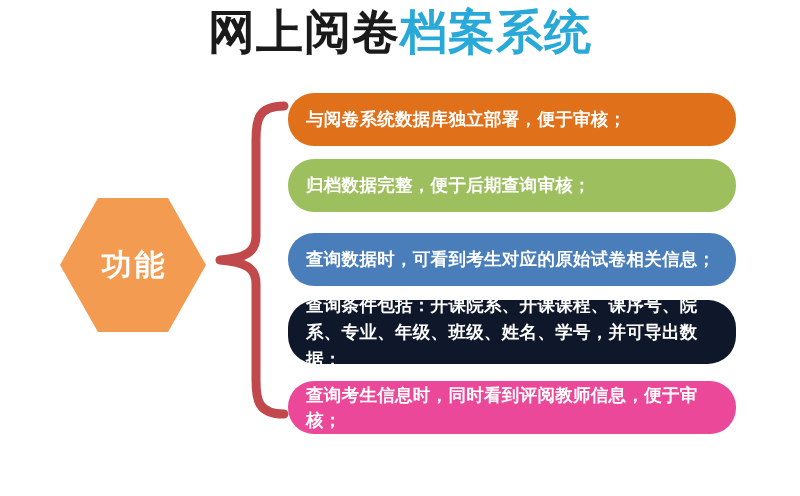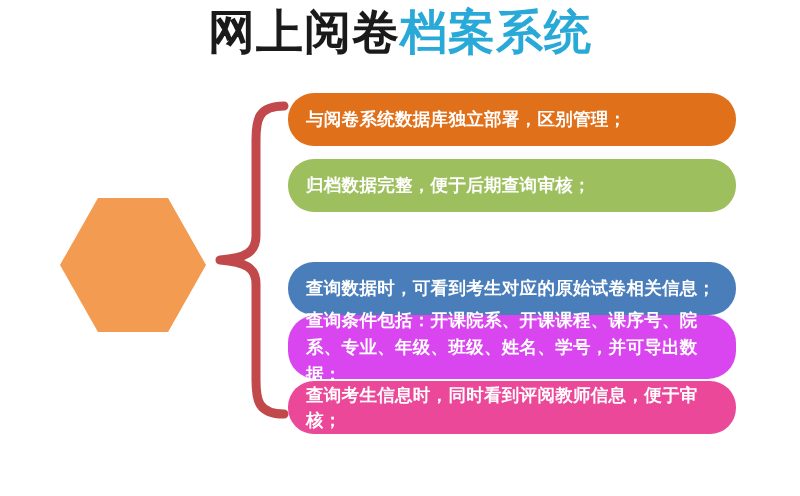--- a/index.html
+++ b/index.html
@@ -94,52 +94,53 @@
     font-weight: bold;
     font-size: 17.5px;
     line-height: 25px;
     letter-spacing: 0.3px;
     text-align: left;
     width: 100%;
   }
 
   .bar-1 { top: 93px;  height: 53px; background: #e0701a; }
   .bar-2 { top: 159px; height: 53px; background: #9dbf5d; }
-  .bar-3 { top: 233px; height: 53px; background: #4a7ebb; margin-top: 29px; }
-  .bar-4 { top: 315px; height: 64px; background: #d946ef; border-radius: 28px; }
+  .bar-3 { top: 233px; height: 53px; background: #4a7ebb; }
+  .bar-4 { top: 300px; height: 64px; background: #0f172a; border-radius: 28px; }
   .bar-5 { top: 381px; height: 53px; background: #ec4899; }
 
   .bar-4 .bar-text { line-height: 27px; }
 </style>
 </head>
 <body>
 
 <div id="slide">
 
   <div class="title-block">
     <span class="title-dark">网上阅卷</span><span class="title-accent">档案系统</span>
   </div>
 
   <div class="hexagon-wrap">
     <div class="hexagon">
+      <div class="hex-line">功能</div>
     </div>
   </div>
 
   <svg class="brace" viewBox="0 0 78 320">
     <path d="M 72 6
              C 46 6, 44 20, 44 40
              L 44 136
              C 44 152, 34 158, 8 160
              C 34 162, 44 168, 44 184
              L 44 280
              C 44 300, 46 314, 72 314" fill="none" stroke="#c1494c" stroke-width="9" stroke-linecap="round" stroke-linejoin="round"></path>
   </svg>
 
   <div class="bar bar-1">
-    <span class="bar-text">与阅卷系统数据库独立部署，区别管理；</span>
+    <span class="bar-text">与阅卷系统数据库独立部署，便于审核；</span>
   </div>
 
   <div class="bar bar-2">
     <span class="bar-text">归档数据完整，便于后期查询审核；</span>
   </div>
 
   <div class="bar bar-3">
     <span class="bar-text">查询数据时，可看到考生对应的原始试卷相关信息；</span>
   </div>
 

